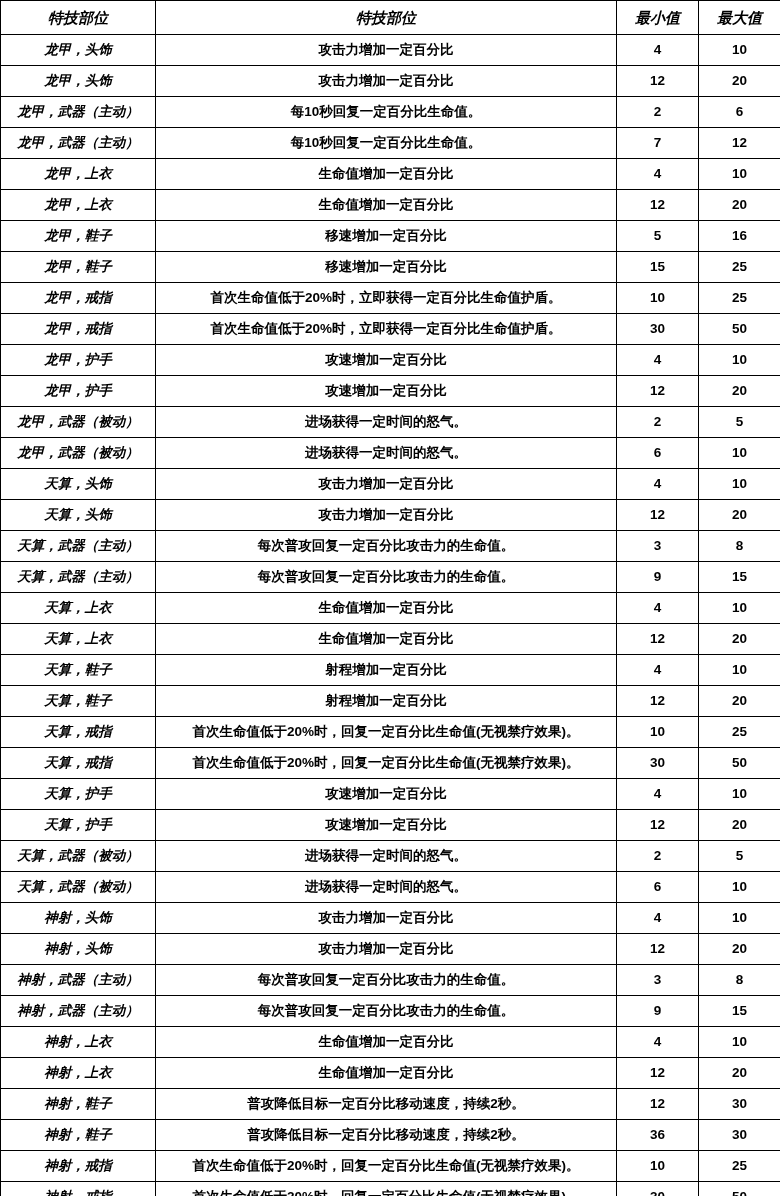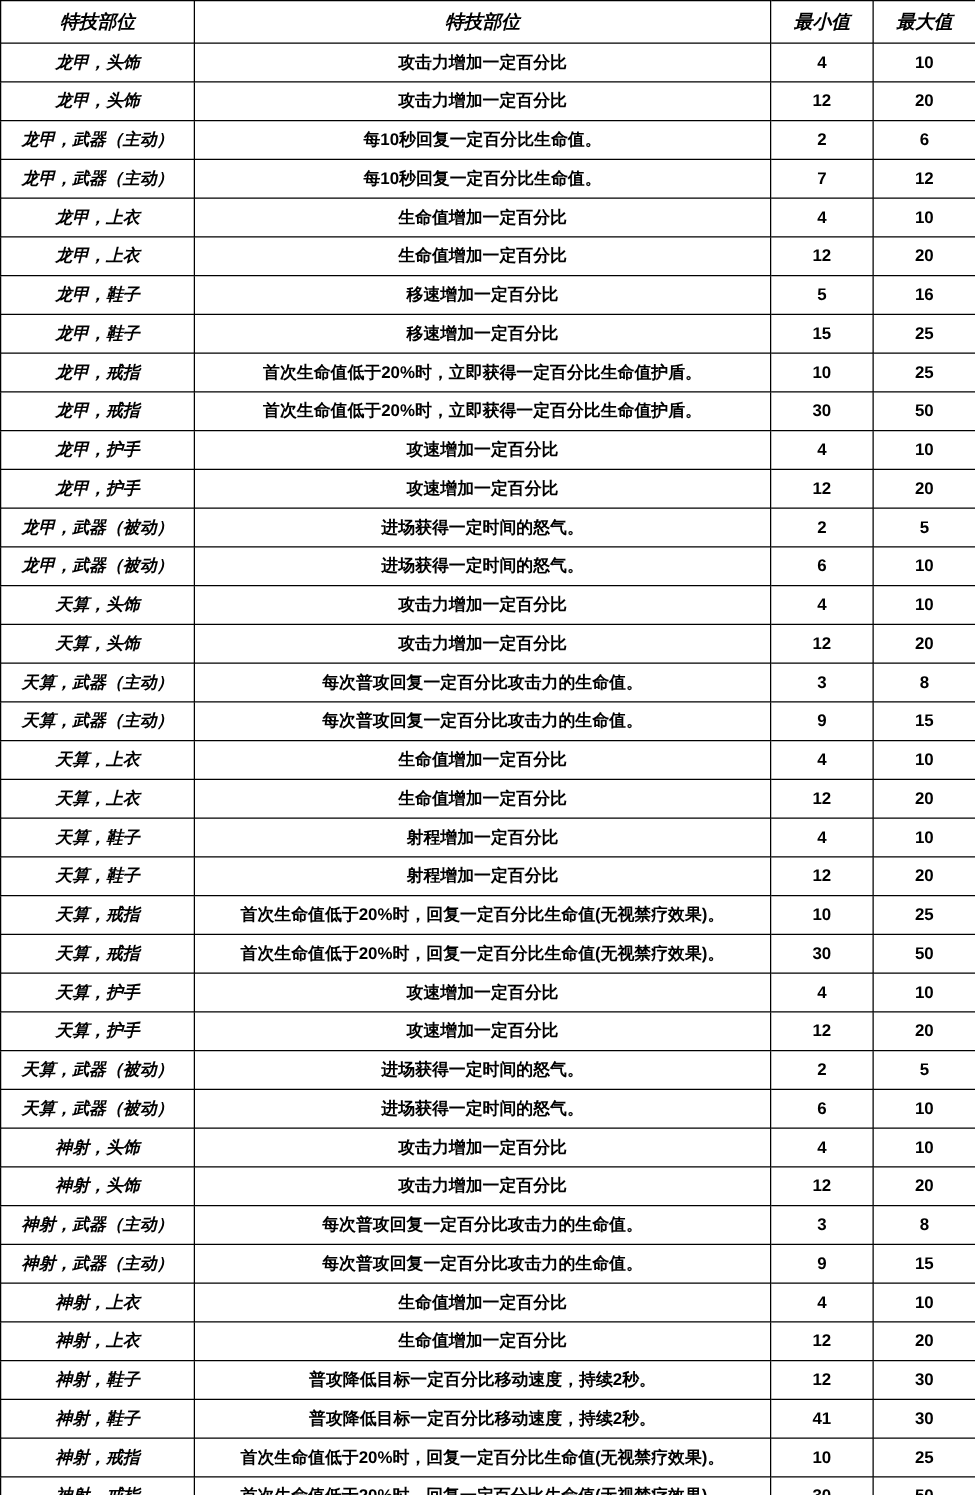--- a/index.html
+++ b/index.html
@@ -281,21 +281,21 @@
       </tr>
       <tr>
         <td class="cell-part">神射，鞋子</td>
         <td class="cell-attr">普攻降低目标一定百分比移动速度，持续2秒。</td>
         <td class="cell-num">12</td>
         <td class="cell-num">30</td>
       </tr>
       <tr>
         <td class="cell-part">神射，鞋子</td>
         <td class="cell-attr">普攻降低目标一定百分比移动速度，持续2秒。</td>
-        <td class="cell-num">41</td>
+        <td class="cell-num">36</td>
         <td class="cell-num">30</td>
       </tr>
       <tr>
         <td class="cell-part">神射，戒指</td>
         <td class="cell-attr">首次生命值低于20%时，回复一定百分比生命值(无视禁疗效果)。</td>
         <td class="cell-num">10</td>
         <td class="cell-num">25</td>
       </tr>
       <tr>
         <td class="cell-part">神射，戒指</td>

